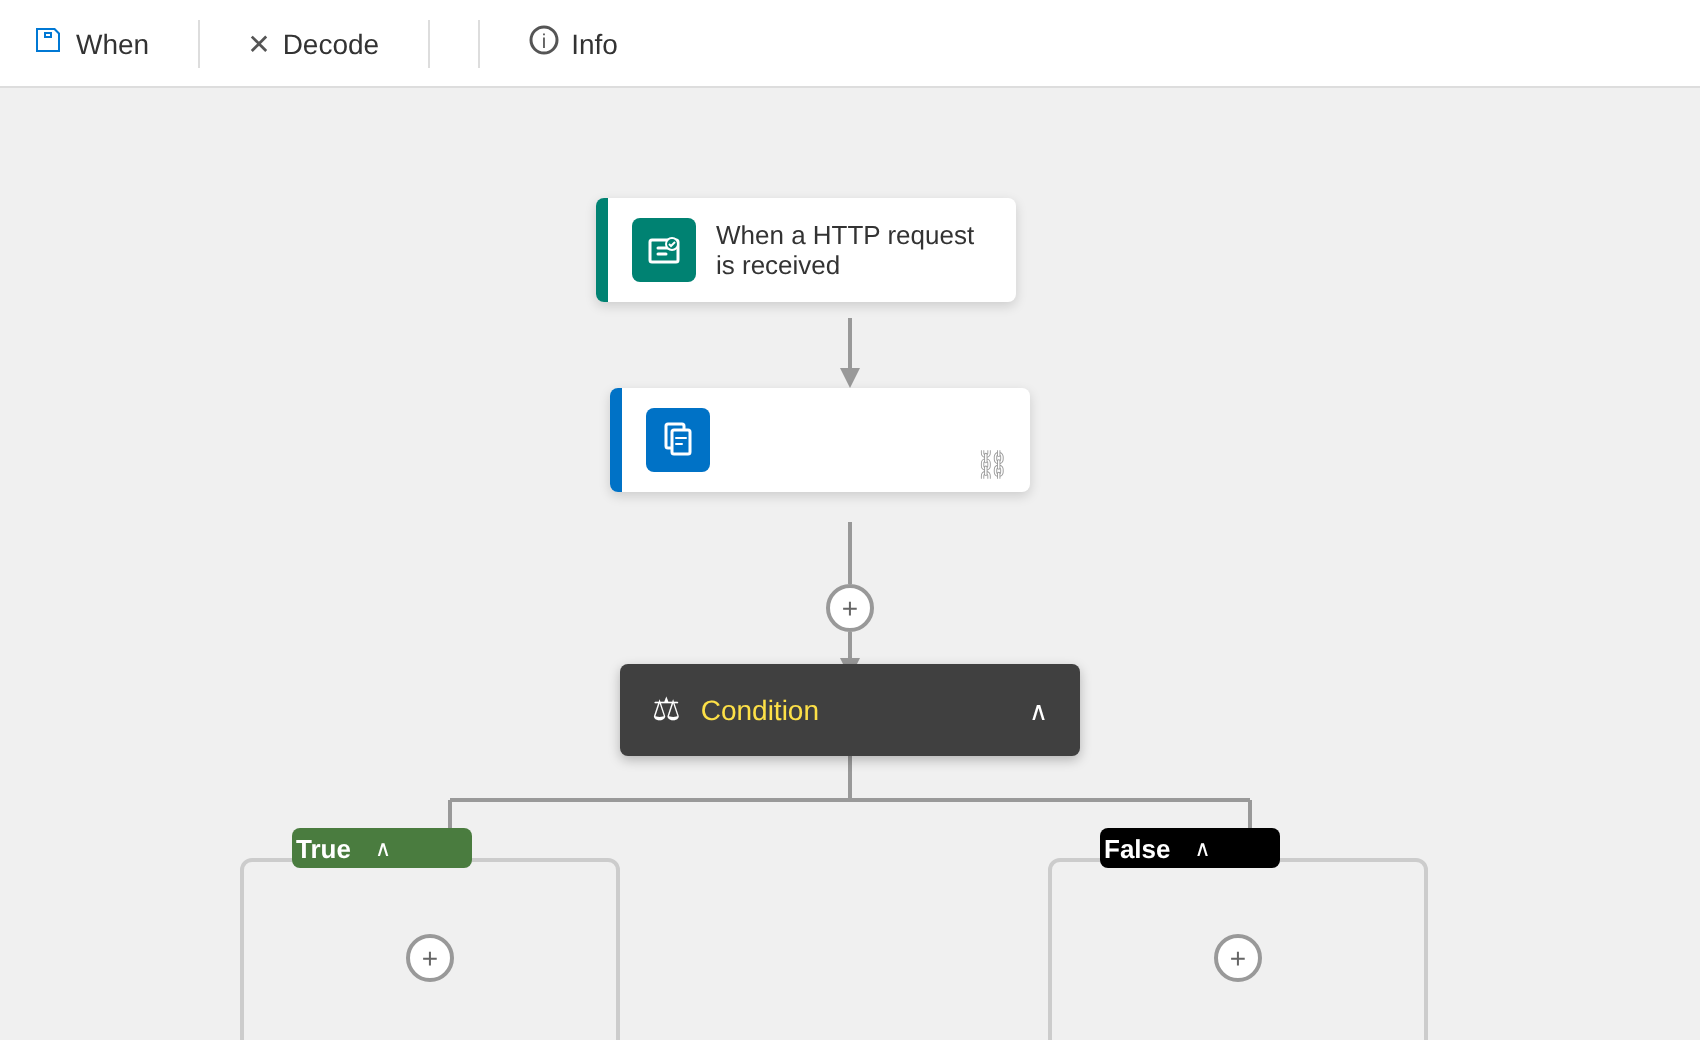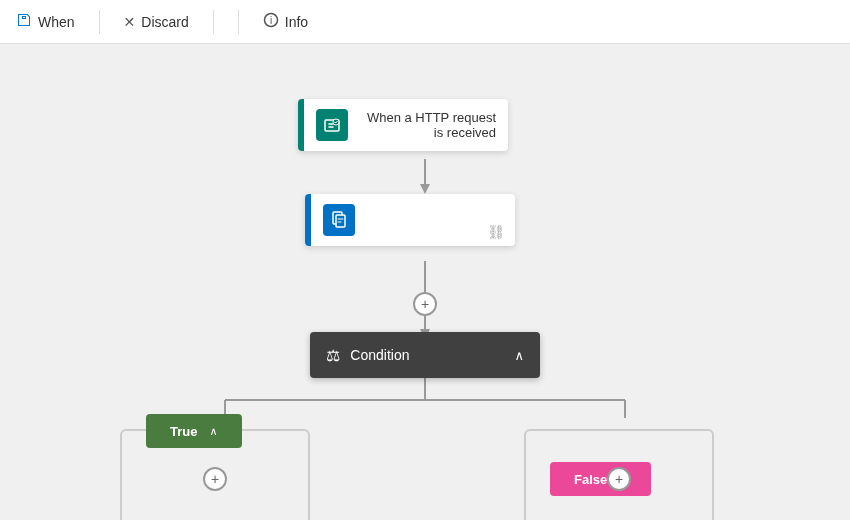--- a/index.html
+++ b/index.html
@@ -82,21 +82,20 @@
       align-items: center;
       justify-content: center;
       font-size: 16px;
       flex-shrink: 0;
     }
 
     .node-label {
       font-size: 13px;
       font-weight: 500;
       color: #333;
-      text-align: right;
     }
 
     
     .add-btn {
       position: absolute;
       width: 24px;
       height: 24px;
       border-radius: 50%;
       background: #fff;
       border: 2px solid #999;
@@ -132,24 +131,24 @@
       border: 2px solid #ccc;
       border-radius: 6px;
       background: transparent;
       width: 190px;
       height: 100px;
     }
 
     .branch-header {
       position: absolute;
       border-radius: 4px;
-      height: 34px;
-      display: flex;
-      align-items: center;
-      padding: 0 24px;
+      height: 20px;
+      display: flex;
+      align-items: center;
+      padding: 0 2px;
       gap: 8px;
       top: -17px;
       left: 24px;
       min-width: 90px;
     }
     .branch-header-label { color: #fff; font-size: 13px; font-weight: 600; }
     .branch-chevron { color: #fff; font-size: 11px; margin-left: 4px; }
 
     
     .flow-svg {
@@ -178,21 +177,21 @@
     <span>
       <svg width="16" height="16" viewBox="0 0 16 16" fill="#0078d4">
           <path d="M2 2v12h12V4.5L11.5 2H2zm1 1h8l2 2V13H3V3zm3 1v3h4V4H6zm1 1h2v1H7V5z"></path>
         </svg>
     </span>
     <span>When</span>
   </button>
   <div class="toolbar-divider"></div>
   <button class="toolbar-btn">
     <span style="font-size:14px;color:#555;">✕</span>
-    <span>Discard</span>
+    <span>Decode</span>
   </button>
   <div class="toolbar-divider"></div>
   <div class="toolbar-divider"></div>
   <button class="toolbar-btn">
     <span>
       <svg width="16" height="16" viewBox="0 0 16 16">
           <circle cx="8" cy="8" r="6.5" fill="none" stroke="#555" stroke-width="1.5"></circle>
           <text x="8" y="12" text-anchor="middle" font-size="10" fill="#555">i</text>
         </svg>
     </span>
@@ -255,36 +254,36 @@
     </div>
     <span class="link-icon">⛓</span>
   </div>
 
   <div class="add-btn" style="top: 248px; width:24px; height:24px;">
     <span style="font-size:14px;line-height:1;">+</span>
   </div>
 
   <div class="condition-node" style="top: 288px; left: 310px; min-width: 230px;">
     <span style="color:white;font-size:16px;">⚖</span>
-    <span class="node-label" style="color:#ffffff;">Condition</span>
+    <span class="node-label" style="color:#fde047;">Condition</span>
     <span class="chevron-icon" style="margin-left:auto;color:#fff;font-size:13px;">∧</span>
   </div>
 
   <div class="branch-box" style="top: 385px; left: 120px;">
     <div class="branch-header" style="background:#4a7c3f;">
       <span class="branch-header-label">True</span>
       <span class="branch-chevron">∧</span>
     </div>
     <div class="add-btn" style="position:absolute;top:50%;left:50%;transform:translate(-50%,-50%);margin:0;">
       <span style="font-size:14px;line-height:1;">+</span>
     </div>
   </div>
 
   <div class="branch-box" style="top: 385px; left: 524px;">
-    <div class="branch-header" style="background:#ec4899;margin-top:48px;">
+    <div class="branch-header" style="background:#000000;">
       <span class="branch-header-label">False</span>
       <span class="branch-chevron">∧</span>
     </div>
     <div class="add-btn" style="position:absolute;top:50%;left:50%;transform:translate(-50%,-50%);margin:0;">
       <span style="font-size:14px;line-height:1;">+</span>
     </div>
   </div>
 
 </div>
 

